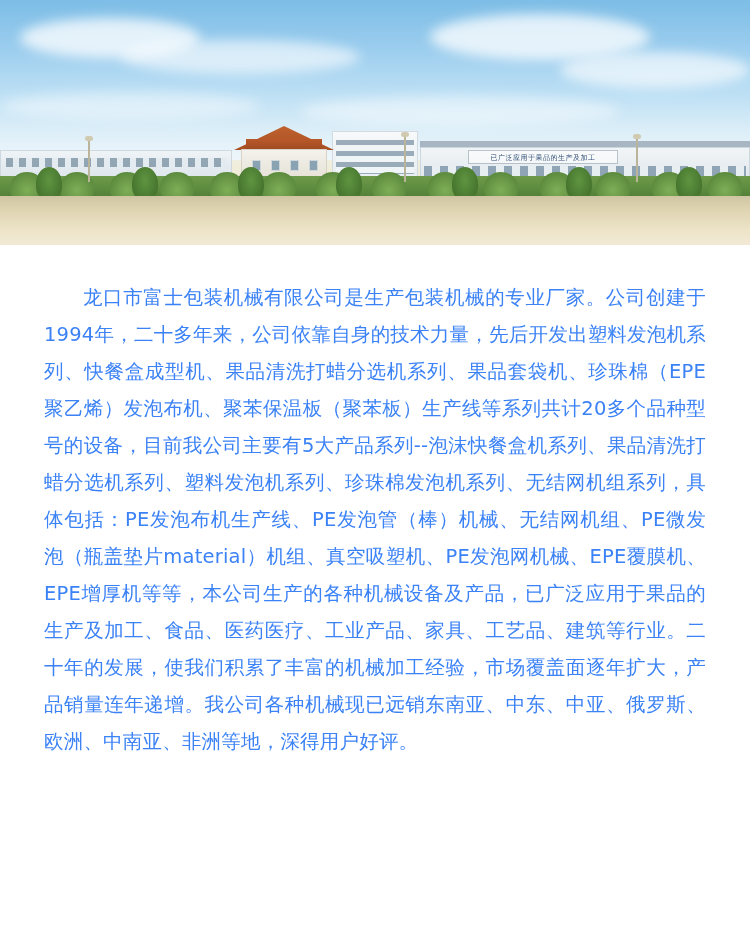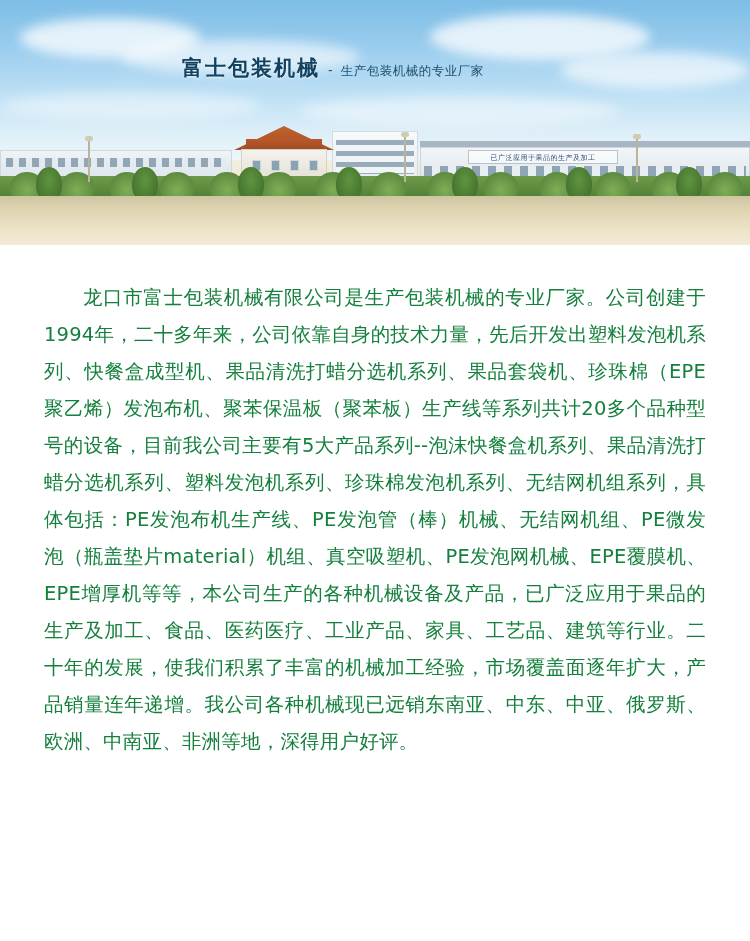--- a/index.html
+++ b/index.html
@@ -232,21 +232,21 @@
     bottom: 0;
     width: 210px;
     height: 4px;
     background: #1f6fc4;
   }
   .body-text {
     margin: 34px 44px 12px 44px;
     font-family: "DejaVu Sans", sans-serif;
     font-size: 19.5px;
     line-height: 37px;
-    color: #15803d;
+    color: #3b82f6;
     text-align: justify;
     text-justify: inter-ideograph;
     text-indent: 2em;
     letter-spacing: 0.2px;
   }
 </style>
 </head>
 <body>
 
 <div class="banner">
@@ -302,22 +302,17 @@
   <div class="tree" style="left:452px;"></div>
   <div class="tree" style="left:566px;"></div>
   <div class="tree" style="left:676px;"></div>
 
   <div class="lamp" style="left:88px;  top:140px; height:42px;"></div>
   <div class="lamp" style="left:404px; top:136px; height:46px;"></div>
   <div class="lamp" style="left:636px; top:138px; height:44px;"></div>
 
   <div class="ground2"></div>
 
-  <div class="banner-title">
-    <span class="brand">富士包装机械</span>
-    <span class="dash">-</span>
-    <span class="slogan">生产包装机械的专业厂家</span>
-  </div>
 </div>
 
 <div class="content">
   <p class="body-text">龙口市富士包装机械有限公司是生产包装机械的专业厂家。公司创建于1994年，二十多年来，公司依靠自身的技术力量，先后开发出塑料发泡机系列、快餐盒成型机、果品清洗打蜡分选机系列、果品套袋机、珍珠棉（EPE聚乙烯）发泡布机、聚苯保温板（聚苯板）生产线等系列共计20多个品种型号的设备，目前我公司主要有5大产品系列--泡沫快餐盒机系列、果品清洗打蜡分选机系列、塑料发泡机系列、珍珠棉发泡机系列、无结网机组系列，具体包括：PE发泡布机生产线、PE发泡管（棒）机械、无结网机组、PE微发泡（瓶盖垫片material）机组、真空吸塑机、PE发泡网机械、EPE覆膜机、EPE增厚机等等，本公司生产的各种机械设备及产品，已广泛应用于果品的生产及加工、食品、医药医疗、工业产品、家具、工艺品、建筑等行业。二十年的发展，使我们积累了丰富的机械加工经验，市场覆盖面逐年扩大，产品销量连年递增。我公司各种机械现已远销东南亚、中东、中亚、俄罗斯、欧洲、中南亚、非洲等地，深得用户好评。</p>
 </div>
 
 </body></html>

